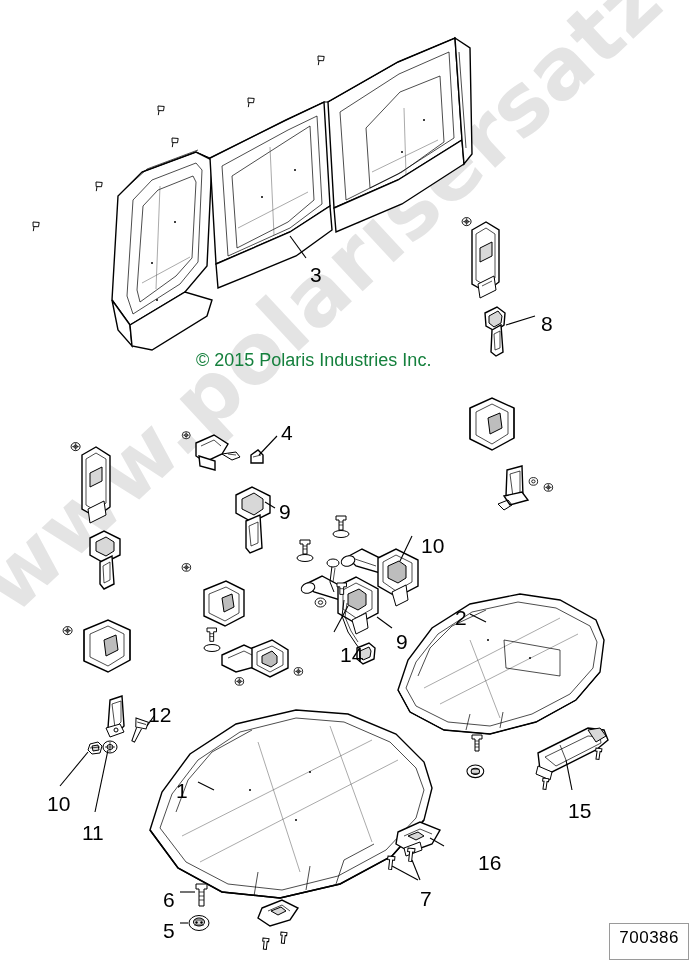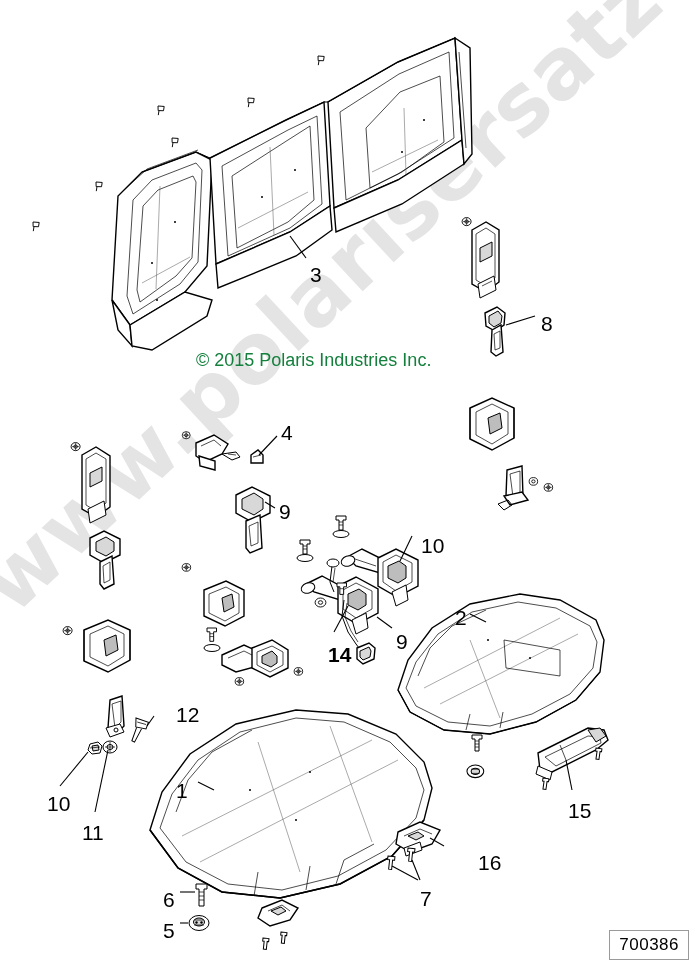--- a/index.html
+++ b/index.html
@@ -52,21 +52,21 @@
     z-index:9;
     white-space:nowrap;
   }
 
   
   #partno-box{
     position:absolute;
     right:8px;bottom:8px;
     border:1px solid #9a9a9a;
     background:#ffffff;
-    padding:4px 9px 4px 9px;
+    padding:4px 9px 11px 9px;
     z-index:9;
   }
   #partno-box .pn{
     font-family:"Liberation Sans", sans-serif;
     font-size:17px;color:#000;letter-spacing:.5px;
   }
 
   svg{display:block;}
   .ln{fill:none;stroke:#000;stroke-width:1;}
   .ln2{fill:none;stroke:#000;stroke-width:1.5;}
@@ -504,23 +504,23 @@
     <div class="callout" style="left:455px;top:607px;">2</div>
     <div class="callout" style="left:310px;top:264px;">3</div>
     <div class="callout" style="left:281px;top:422px;">4</div>
     <div class="callout" style="left:163px;top:920px;">5</div>
     <div class="callout" style="left:163px;top:889px;">6</div>
     <div class="callout" style="left:420px;top:888px;">7</div>
     <div class="callout" style="left:541px;top:313px;">8</div>
     <div class="callout" style="left:279px;top:501px;">9</div>
     <div class="callout" style="left:421px;top:524px;margin-top:11px;">10</div>
     <div class="callout" style="left:82px;top:822px;">11</div>
-    <div class="callout" style="left:148px;top:704px;margin-left:28px;">12</div>
+    <div class="callout" style="left:148px;top:704px;">12</div>
     <div class="callout" style="left:47px;top:793px;">10</div>
-    <div class="callout" style="left:328px;top:644px;font-weight:bold;">14</div>
+    <div class="callout" style="left:340px;top:644px;">14</div>
     <div class="callout" style="left:568px;top:800px;text-align:center;">15</div>
     <div class="callout" style="left:450px;top:852px;margin-left:28px;">16</div>
     <div class="callout" style="left:396px;top:631px;">9</div>
   </div>
 
   <div id="copyright">© 2015 Polaris Industries Inc.</div>
 
   <div id="partno-box">
     <span class="pn">700386</span>
   </div>

